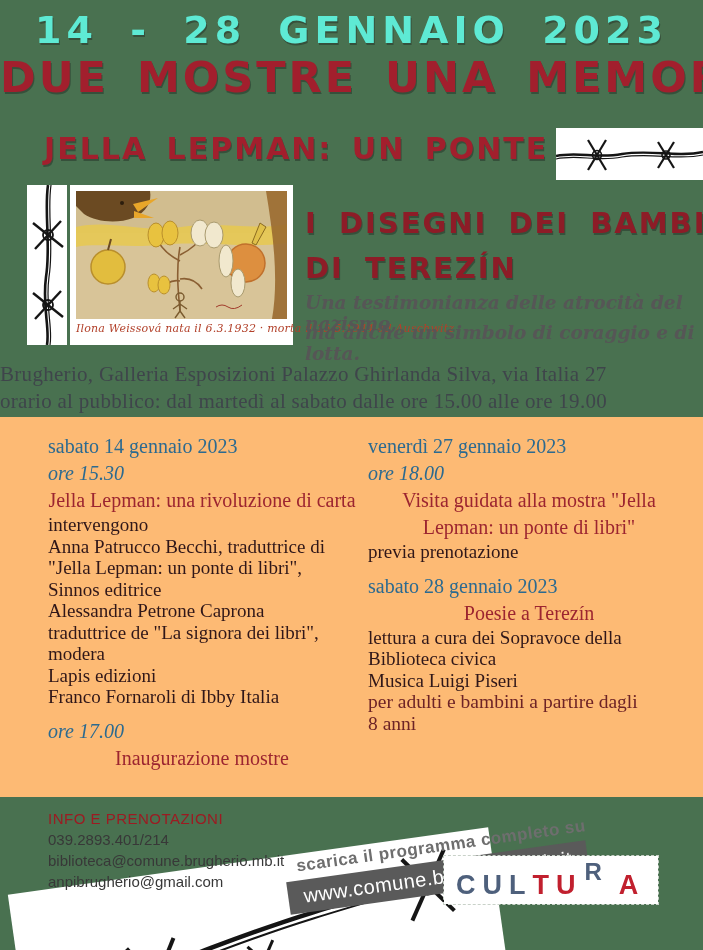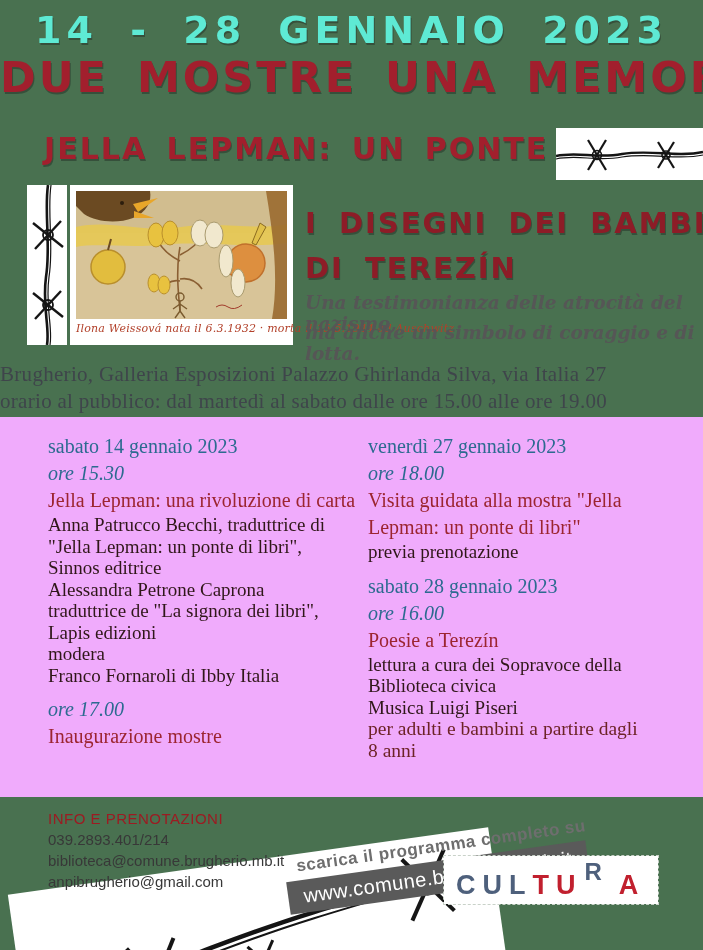--- a/index.html
+++ b/index.html
@@ -20,27 +20,27 @@
   .wirebox-v{left:27px;top:185px;width:40px;height:160px;background:#fff;}
   .artcard{left:70px;top:185px;width:223px;height:160px;background:#fff;padding:6px 6px 0 6px;
            box-sizing:border-box;}
   .artcard svg{display:block;}
   .caption{margin-top:3px;text-align:center;font-style:italic;font-size:11px;color:#b2402a;
            font-family:"DejaVu Serif",serif;letter-spacing:.2px;white-space:nowrap;}
   .sub{left:305px;width:390px;font-size:18.5px;font-weight:bold;font-style:italic;color:#565656;
        font-family:"DejaVu Serif",serif;}
   .venue{left:0;right:0;font-size:21px;color:#3f454b;letter-spacing:.3px;}
   
-  .program{left:0;top:417px;width:703px;height:380px;background:#f0abfc;}
+  .program{left:0;top:417px;width:703px;height:380px;background:#fdba74;}
   .col{position:absolute;top:16px;}
   .colL{left:48px;width:308px;}
   .colR{left:368px;width:322px;}
   .pdate {font-size:20px;line-height:27px;color:#2c6a90;}
   .ptime {font-size:20px;line-height:27px;color:#2c6a90;font-style:italic;}
-  .ptitle{font-size:20px;line-height:27px;color:#9c2530;}
+  .ptitle{font-size:20px;line-height:27px;color:#9c2530;text-align:center;}
   .pfaint{font-size:19px;line-height:21.5px;color:#301719;}
   .psemi {font-size:19.5px;line-height:22px;color:#6d2326;}
   .mt{margin-top:10px;}
   
   .info-title{left:48px;top:810px;font-family:"Liberation Sans",sans-serif;font-weight:normal;
               font-size:15px;color:#9c1b22;letter-spacing:.5px;z-index:3;}
   .contact{left:48px;font-family:"Liberation Sans",sans-serif;font-size:15px;color:#383838;z-index:3;}
   .tiltcard{left:18px;top:860px;width:485px;height:180px;background:#fff;transform:rotate(-8deg);
             z-index:1;}
   .scarica{left:295px;top:835px;width:310px;transform:rotate(-8deg);z-index:2;
@@ -146,38 +146,38 @@
   <div class="abs sub" style="top:314px;margin-top:8px;">ma anche un simbolo di coraggio e di lotta.</div>
 
   <div class="abs venue" style="top:362px;">Brugherio, Galleria Esposizioni Palazzo Ghirlanda Silva, via Italia 27</div>
   <div class="abs venue" style="top:389px;">orario al pubblico: dal martedì al sabato dalle ore 15.00 alle ore 19.00</div>
 
   <div class="abs program">
     <div class="col colL">
       <div class="pdate">sabato 14 gennaio 2023</div>
       <div class="ptime">ore 15.30</div>
       <div class="ptitle">Jella Lepman: una rivoluzione di carta</div>
+      <div class="pfaint">intervengono</div>
       <div class="pfaint">Anna Patrucco Becchi, traduttrice di</div>
       <div class="pfaint">"Jella Lepman: un ponte di libri",</div>
       <div class="pfaint">Sinnos editrice</div>
       <div class="pfaint">Alessandra Petrone Caprona</div>
       <div class="pfaint">traduttrice de "La signora dei libri",</div>
+      <div class="pfaint">modera</div>
       <div class="pfaint">Lapis edizioni</div>
-      <div class="pfaint">modera</div>
       <div class="pfaint">Franco Fornaroli di Ibby Italia</div>
       <div class="ptime mt">ore 17.00</div>
       <div class="ptitle">Inaugurazione mostre</div>
     </div>
     <div class="col colR">
       <div class="pdate">venerdì 27 gennaio 2023</div>
       <div class="ptime">ore 18.00</div>
       <div class="ptitle">Visita guidata alla mostra "Jella Lepman: un ponte di libri"</div>
       <div class="pfaint">previa prenotazione</div>
       <div class="pdate mt">sabato 28 gennaio 2023</div>
-      <div class="ptime">ore 16.00</div>
       <div class="ptitle">Poesie a Terezín</div>
       <div class="pfaint">lettura a cura dei Sopravoce della</div>
       <div class="pfaint">Biblioteca civica</div>
       <div class="pfaint">Musica Luigi Piseri</div>
       <div class="psemi">per adulti e bambini a partire dagli</div>
       <div class="psemi">8 anni</div>
     </div>
   </div>
 
   <div class="abs tiltcard">

